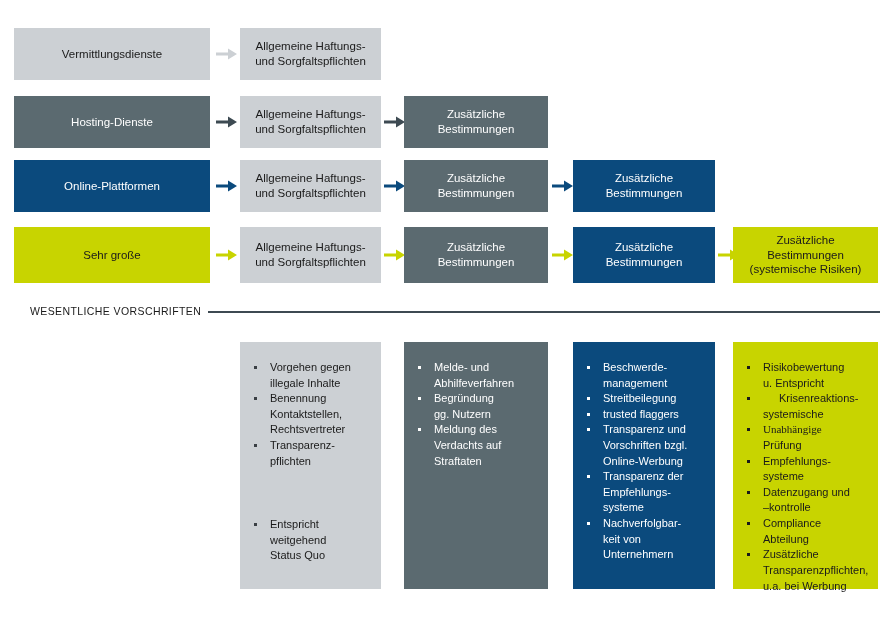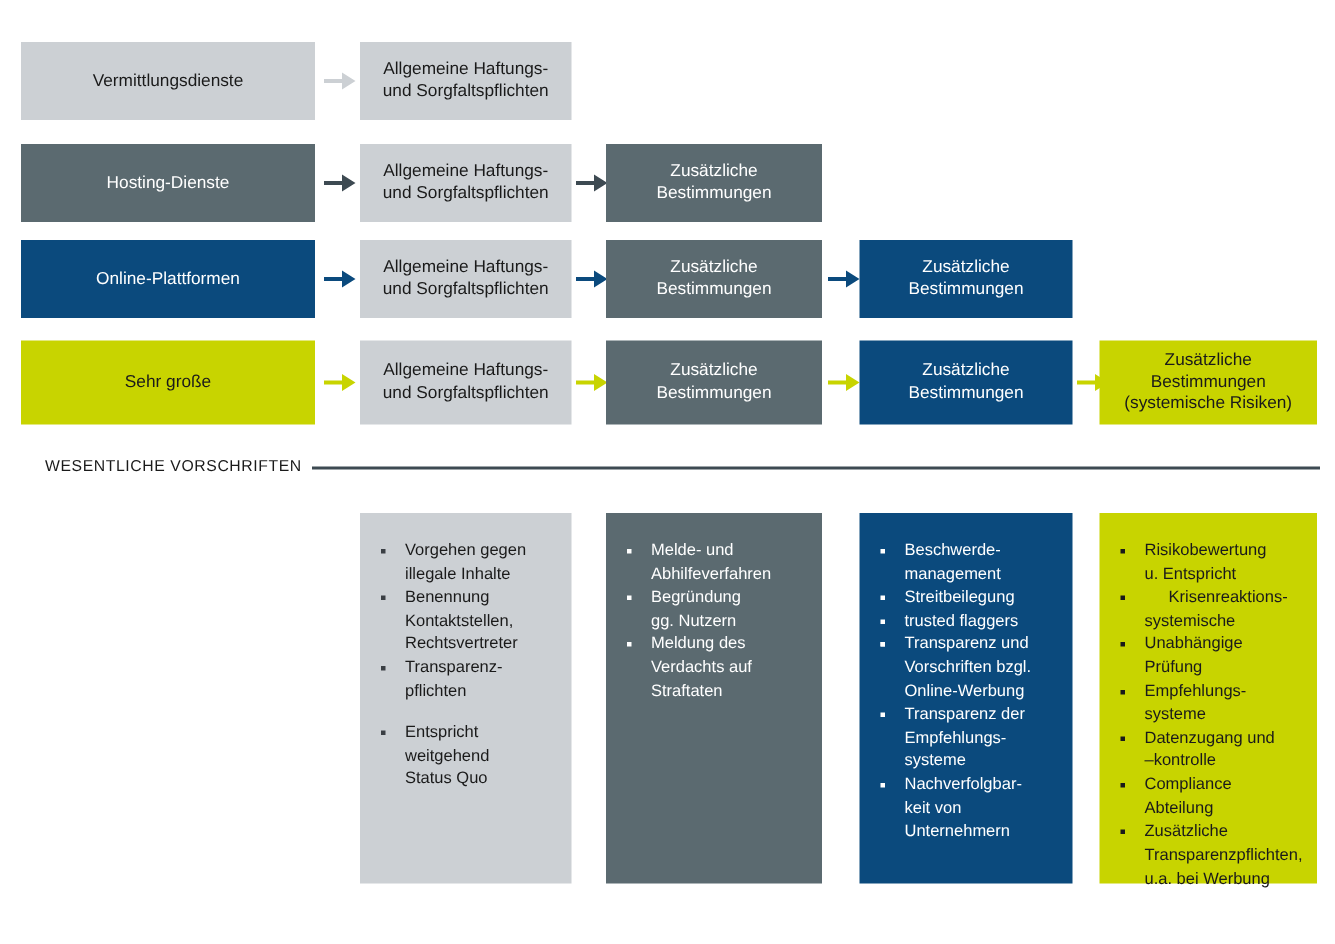--- a/index.html
+++ b/index.html
@@ -235,21 +235,21 @@
       </span>
     </div>
     <div class="section-label" style="left: 30px; top: 305px;">WESENTLICHE VORSCHRIFTEN</div>
     <div class="section-rule" style="left: 208px; top: 311px; width: 672px; background: rgb(61, 74, 82);"></div>
     <div class="panel c-lightgray" style="left: 240px; top: 342px; width: 141px; height: 247px;">
       <ul>
         <li><span class="bullet"></span><span><span style="display: block;">Vorgehen gegen</span><span style="display: block;">illegale Inhalte</span></span></li>
         <li><span class="bullet"></span><span><span style="display: block;">Benennung</span><span style="display: block;">Kontaktstellen,</span><span style="display: block;">Rechtsvertreter</span></span></li>
         <li><span class="bullet"></span><span><span style="display: block;">Transparenz-</span><span style="display: block;">pflichten</span></span></li>
         <li class="spacer"></li>
-        <li><span class="bullet"></span><span><span style="display: block;">Entspricht</span><span style="display: block;">weitgehend</span><span style="display: block;">Status Quo</span></span></li>
+        <li><span class="bullet"></span><span><span style="display: block; margin-top: 36px;">Entspricht</span><span style="display: block;">weitgehend</span><span style="display: block;">Status Quo</span></span></li>
       </ul>
     </div>
     <div class="panel c-slate" style="left: 404px; top: 342px; width: 144px; height: 247px;">
       <ul>
         <li><span class="bullet"></span><span><span style="display: block;">Melde- und</span><span style="display: block;">Abhilfeverfahren</span></span></li>
         <li><span class="bullet"></span><span><span style="display: block;">Begründung</span><span style="display: block;">gg. Nutzern</span></span></li>
         <li><span class="bullet"></span><span><span style="display: block;">Meldung des</span><span style="display: block;">Verdachts auf</span><span style="display: block;">Straftaten</span></span></li>
       </ul>
     </div>
     <div class="panel c-blue" style="left: 573px; top: 342px; width: 142px; height: 247px;">
@@ -260,20 +260,20 @@
         <li><span class="bullet"></span></li>
         <li><span class="bullet"></span><span><span style="display: block;">Transparenz und</span><span style="display: block;">Vorschriften bzgl.</span><span style="display: block;">Online-Werbung</span></span></li>
         <li><span class="bullet"></span><span><span style="display: block;">Transparenz der</span><span style="display: block;">Empfehlungs-</span><span style="display: block;">systeme</span></span></li>
         <li><span class="bullet"></span><span><span style="display: block;">Nachverfolgbar-</span><span style="display: block;">keit von</span><span style="display: block;">Unternehmern</span></span></li>
       </ul>
     </div>
     <div class="panel c-lime" style="left: 733px; top: 342px; width: 145px; height: 247px;">
       <ul>
         <li><span class="bullet"></span><span><span style="display: block;">Risikobewertung</span><span style="display: block;">u. Entspricht</span></span></li>
         <li><span class="bullet"></span><span><span style="display: block; margin-left: 16px;">Krisenreaktions-</span><span style="display: block;">systemische</span></span></li>
-        <li><span class="bullet"></span><span><span style="display: block;">Unabhängige</span><span style="display: block;">Prüfung</span></span></li>
+        <li><span class="bullet"></span><span><span style="display: block; font-family: Liberation Serif, serif;">Unabhängige</span><span style="display: block;">Prüfung</span></span></li>
         <li><span class="bullet"></span><span><span style="display: block;">Empfehlungs-</span><span style="display: block;">systeme</span></span></li>
         <li><span class="bullet"></span><span><span style="display: block;">Datenzugang und</span><span style="display: block;">–kontrolle</span></span></li>
         <li><span class="bullet"></span><span><span style="display: block;">Compliance</span><span style="display: block;">Abteilung</span></span></li>
         <li><span class="bullet"></span><span><span style="display: block;">Zusätzliche</span><span style="display: block;">Transparenzpflichten,</span><span style="display: block;">u.a. bei Werbung</span></span></li>
       </ul>
     </div>
   </div>
 
 </body></html>

